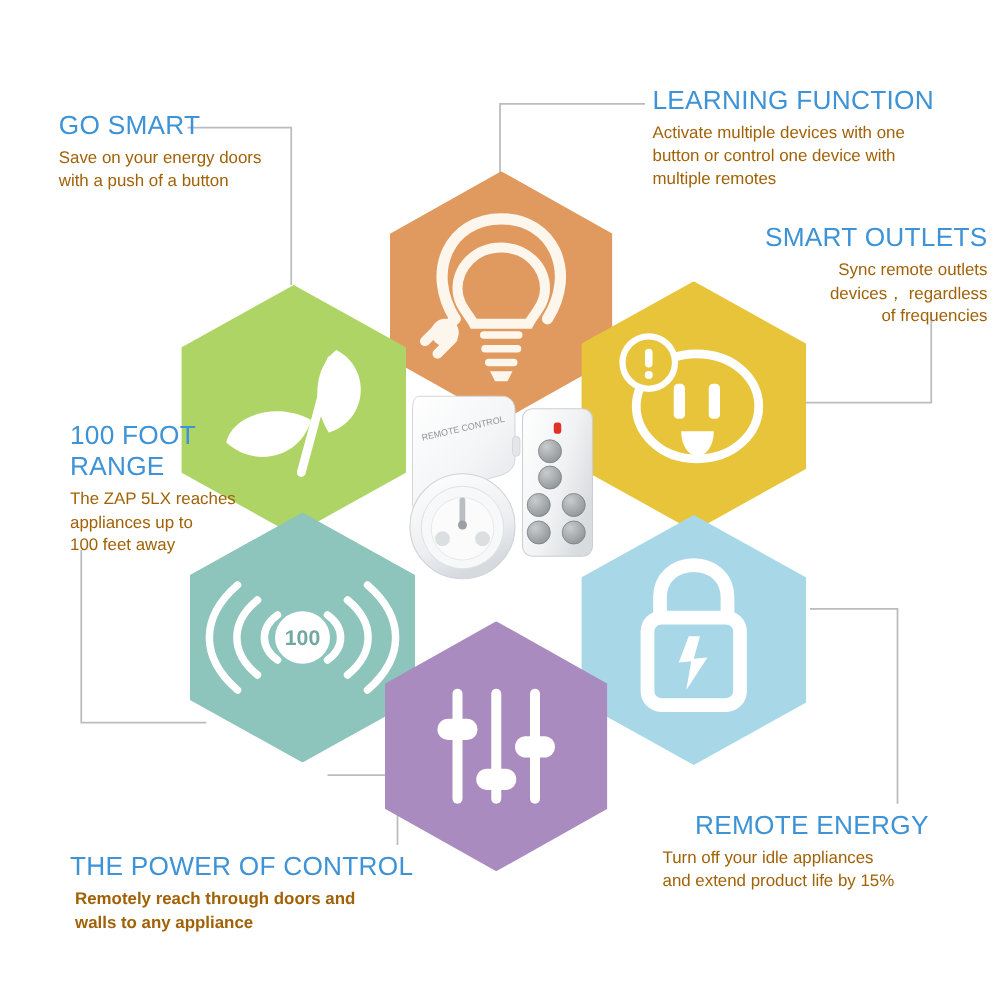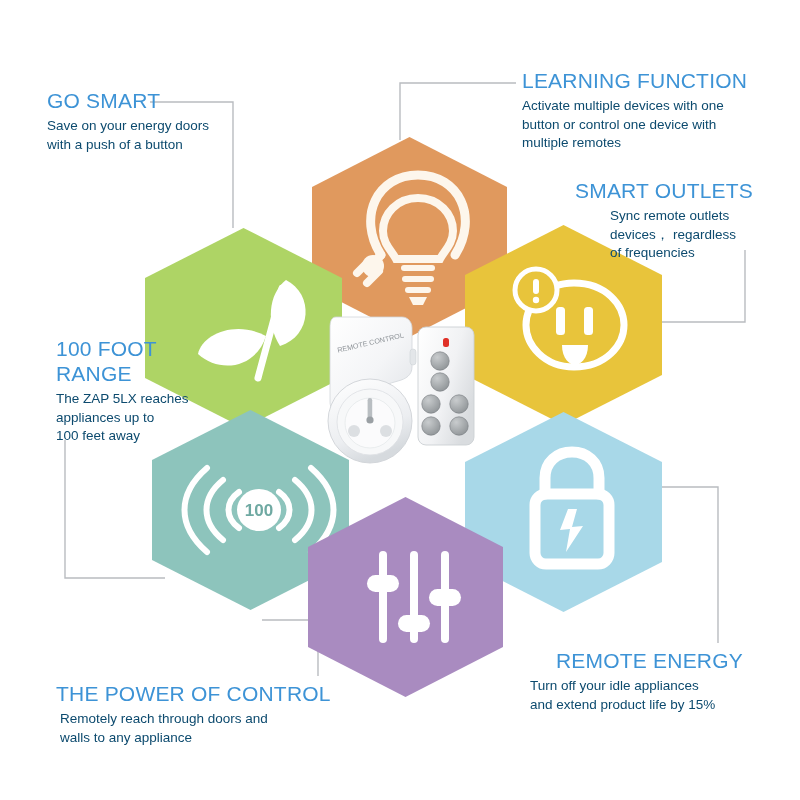--- a/index.html
+++ b/index.html
@@ -12,43 +12,42 @@
   }
   #stage{position:absolute;left:0;top:0;width:800px;height:800px;}
 
   
   #lines{position:absolute;left:0;top:0;width:800px;height:800px;}
 
   
   .hex{
     position:absolute;
     clip-path:polygon(50% 0%,100% 25%,100% 75%,50% 100%,0% 75%,0% 25%);
-    padding-left:17px;
   }
   .hex svg{display:block;width:100%;height:100%;}
 
   
   .callout{position:absolute;}
   .callout .title{
     color:#3d93d6;
     font-size:21px;
     letter-spacing:.2px;
     line-height:25px;
     white-space:pre-line;
     font-weight:400;
   }
   .callout .body{
-    color:#0c4a6e;
+    color:#a16207;
     font-size:13.5px;
     line-height:18.5px;
     margin-top:4px;
     white-space:pre-line;
     font-weight:400;
   }
-  .callout.right .title,.callout.right .body{text-align:left;}
+  .callout.right .title,.callout.right .body{text-align:right;}
 
   
   #product{position:absolute;}
   #product svg{display:block;}
 </style>
 </head>
 <body>
 
 <div id="stage">
 
@@ -236,21 +235,21 @@
   <div class="callout" style="left:56px;top:336px;width:165px;">
     <div class="title">100 FOOT
 RANGE</div>
     <div class="body">The ZAP 5LX reaches
 appliances up to
 100 feet away</div>
   </div>
 
   <div class="callout" style="left:56px;top:681px;width:290px;">
     <div class="title">THE POWER OF CONTROL</div>
-    <div class="body" style="margin-left:4px;">Remotely reach through doors and
+    <div class="body" style="margin-left:4px;font-weight:bold;">Remotely reach through doors and
 walls to any appliance</div>
   </div>
 
   <div class="callout" style="left:530px;top:648px;width:250px;">
     <div class="title" style="margin-left:26px;">REMOTE ENERGY</div>
     <div class="body">Turn off your idle appliances
 and extend product life by 15%</div>
   </div>
 
 </div>

